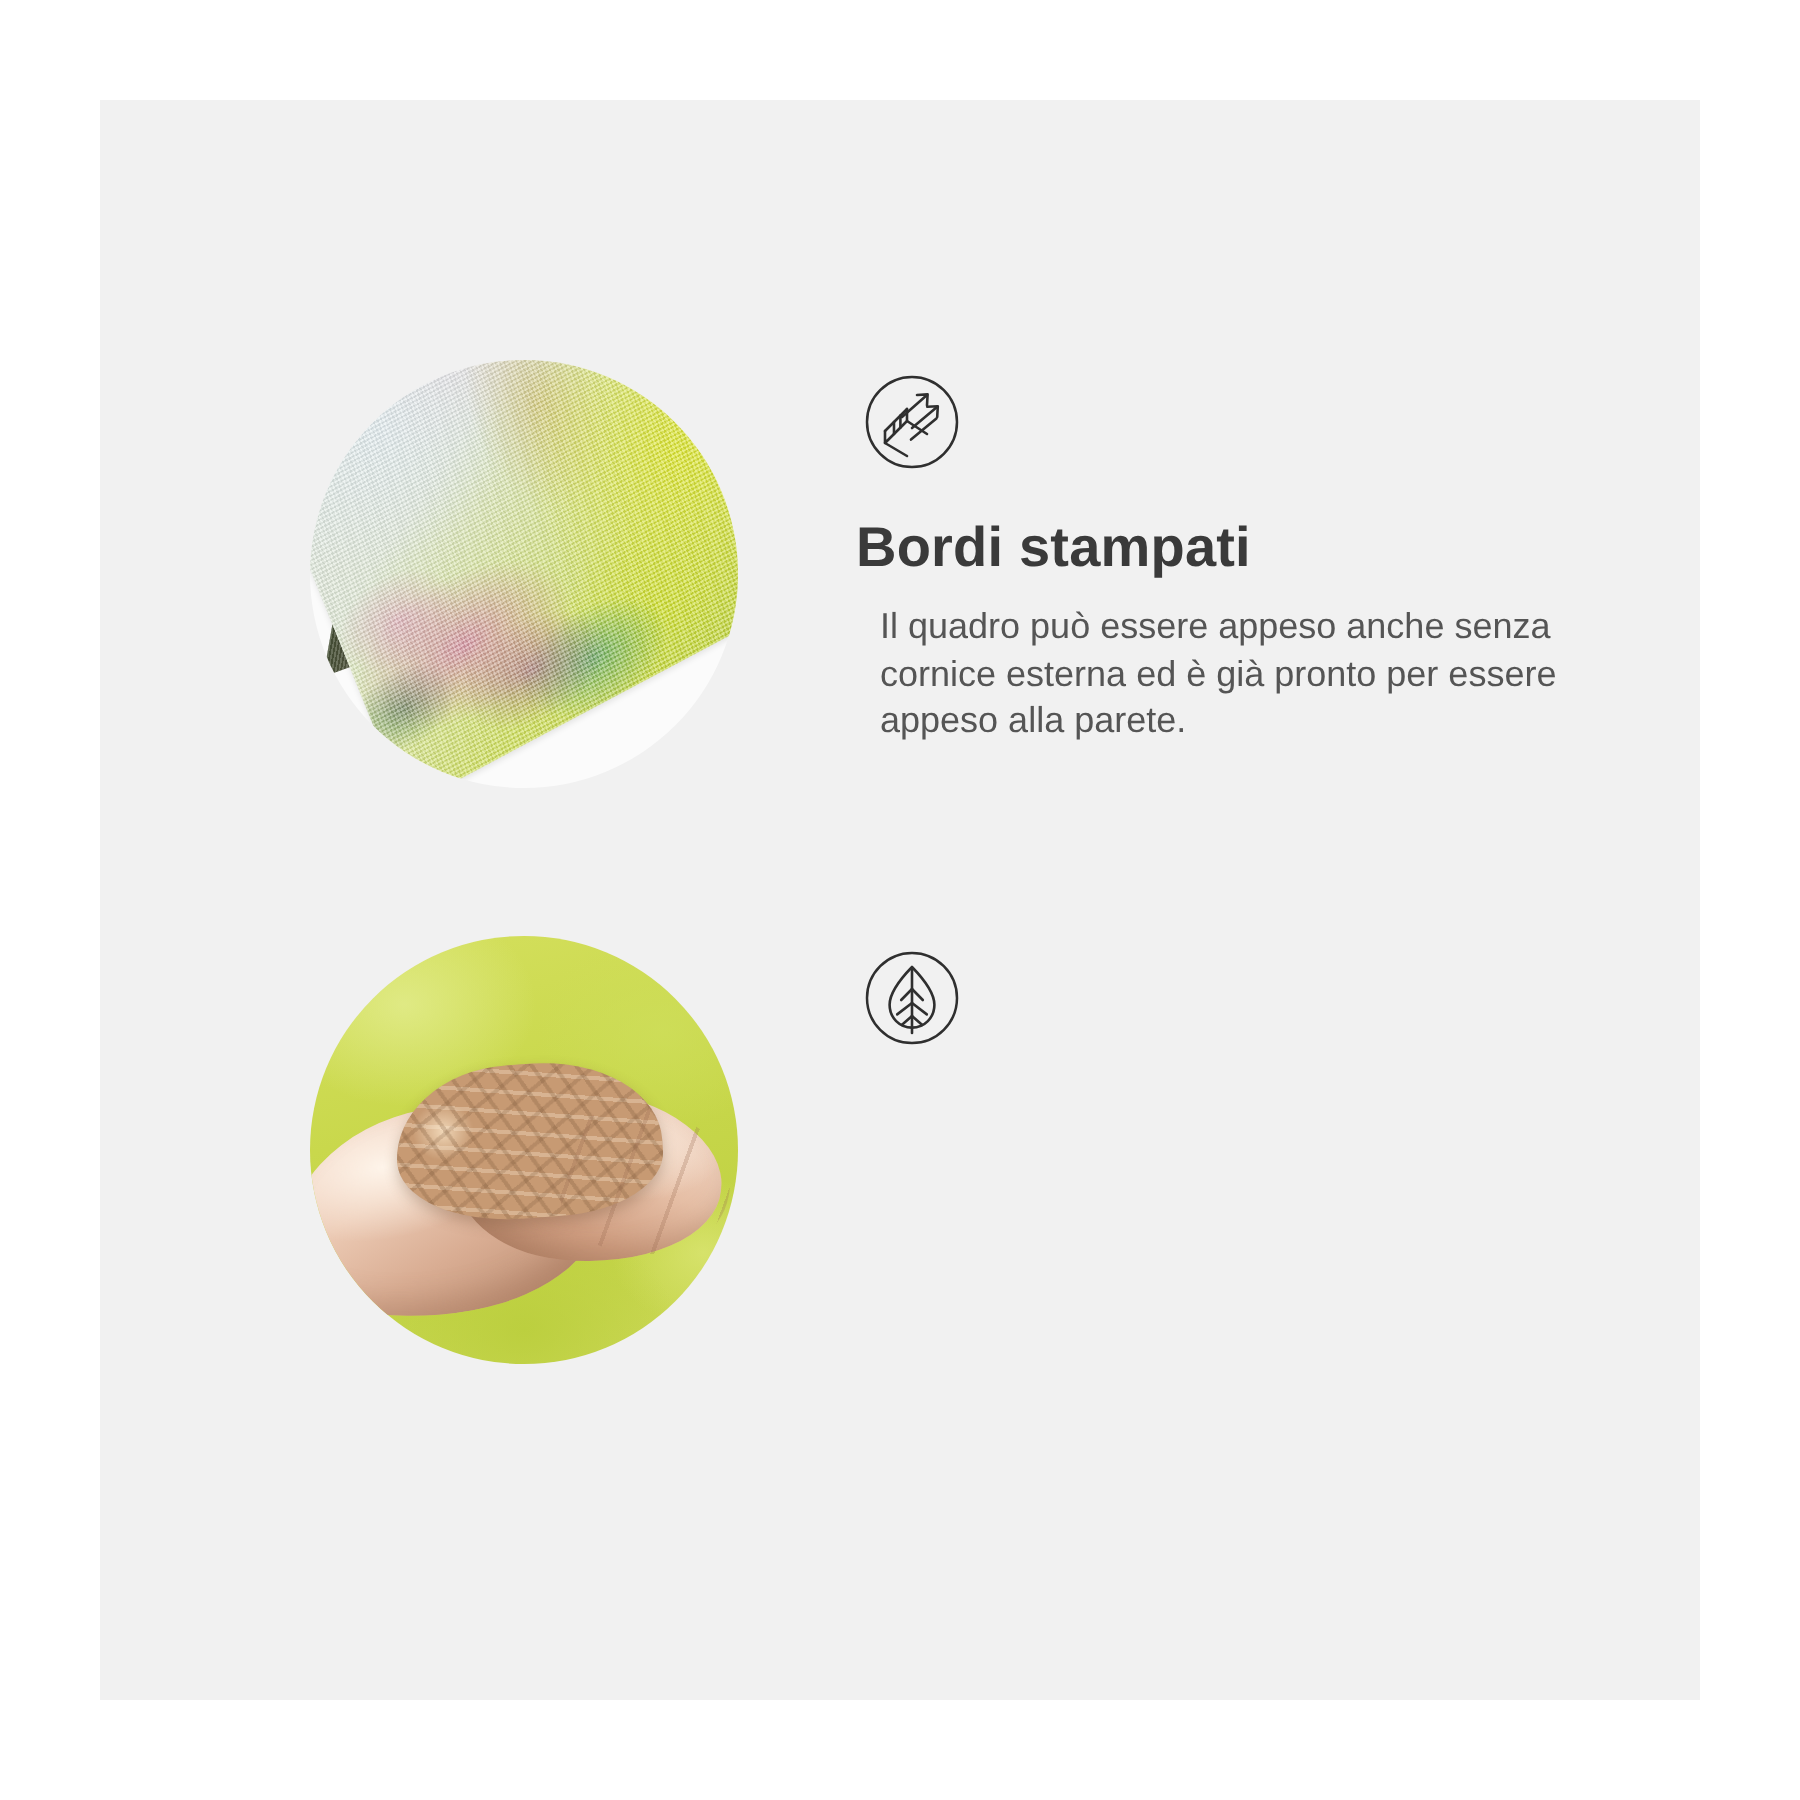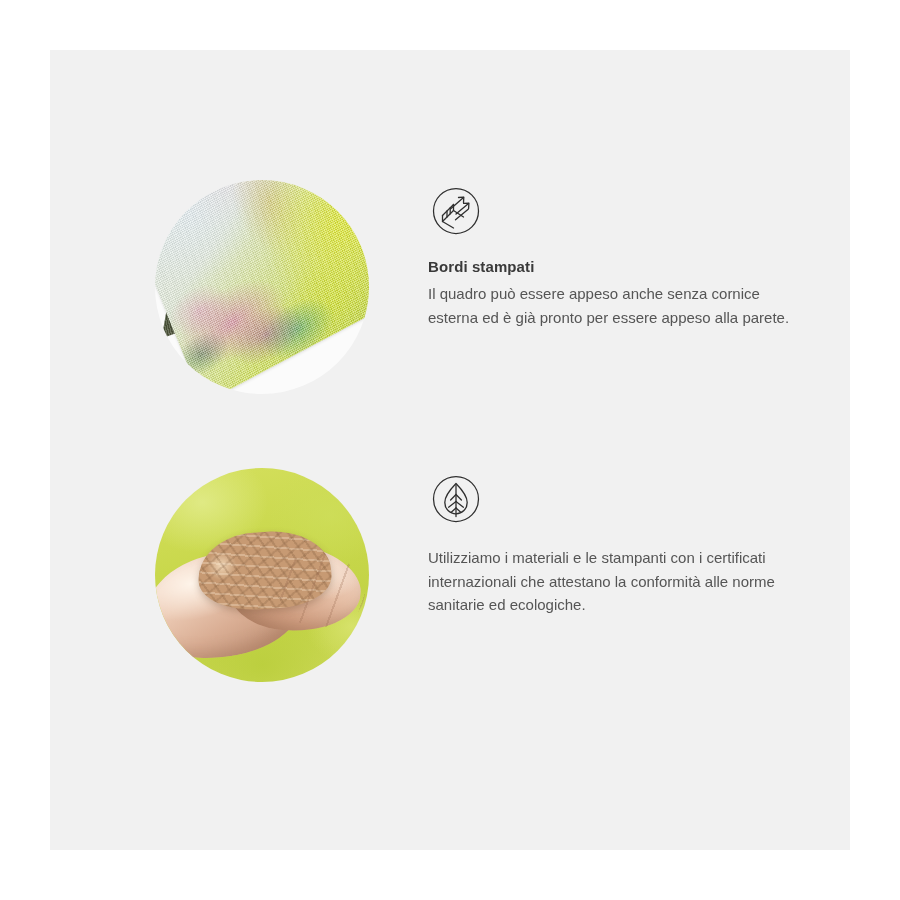--- a/index.html
+++ b/index.html
@@ -236,28 +236,28 @@
 
   
   .text-col {
     position: absolute;
     left: 378px;
     top: 78px;
     width: 380px;
   }
   .feature-title {
     margin: 0 0 7px 0;
-    font-size: 15px;
+    font-size: 28px;
     font-weight: bold;
     color: #3a3a3a;
     letter-spacing: .1px;
   }
   .feature-body {
-    margin: 0;
-    font-size: 15px;
+    margin: 12px;
+    font-size: 18px;
     line-height: 23.5px;
     color: #555555;
   }
 </style>
 </head>
 <body>
 
 <div class="page">
   <div class="panel">
 
@@ -319,18 +319,17 @@
           <path d="M27 22.5 L21.6 28"></path>
           <path d="M27 22.5 L32.4 28"></path>
           <path d="M27 29.5 L19.6 35.2"></path>
           <path d="M27 29.5 L34.4 35.2"></path>
           <path d="M27 36 L22 40.4"></path>
           <path d="M27 36 L32 40.4"></path>
         </svg>
       </div>
 
       <div class="text-col">
-        <p class="feature-body">Utilizziamo i materiali e le stampanti con i certificati internazionali che attestano la conformità alle norme sanitarie ed ecologiche.</p>
       </div>
     </div>
 
   </div>
 </div>
 
 </body></html>

